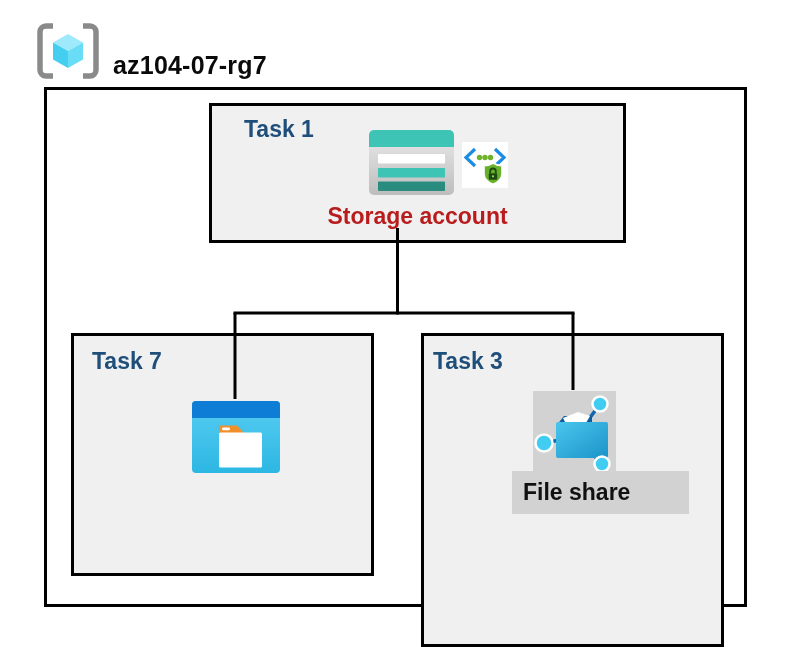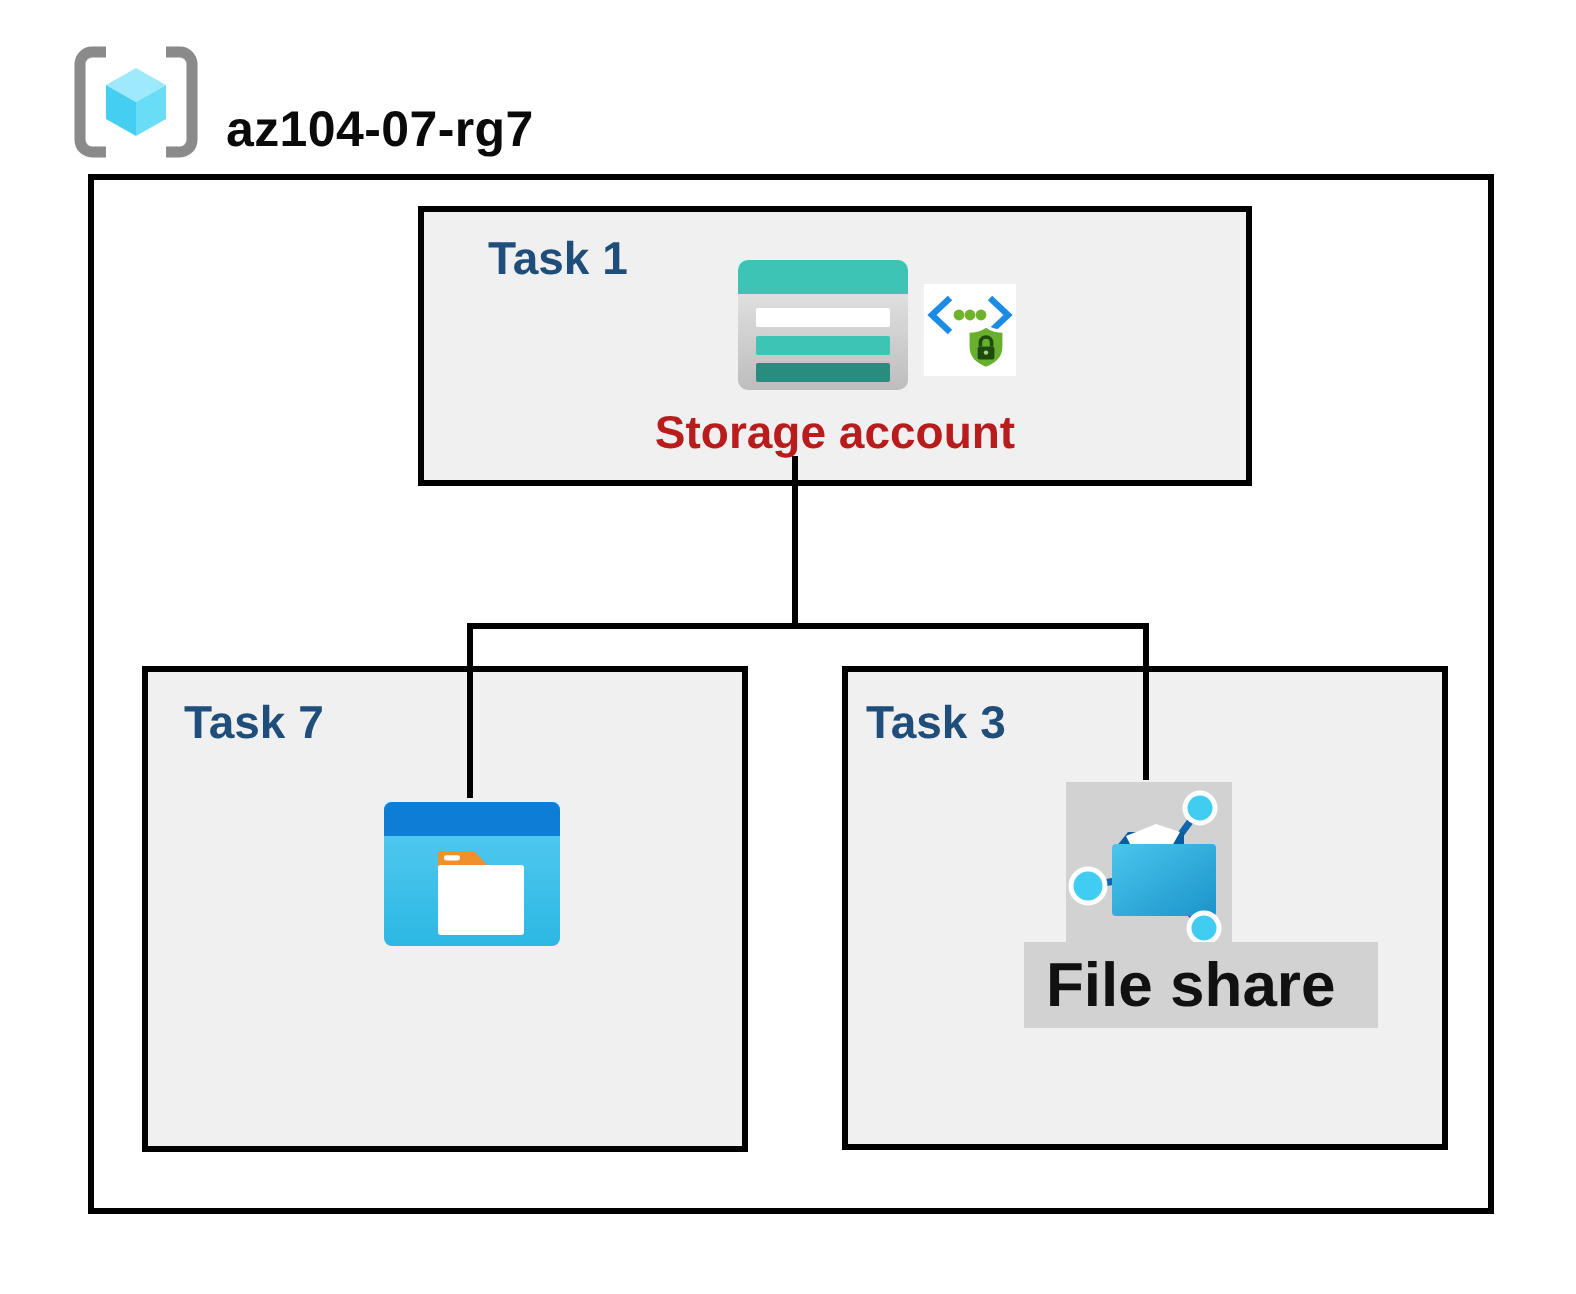--- a/index.html
+++ b/index.html
@@ -15,36 +15,36 @@
   .outer-frame{
     position:absolute;left:44px;top:87px;width:703px;height:520px;
     border:3px solid #000;box-sizing:border-box;background:#ffffff;
   }
   
   .task-box{
     position:absolute;background:#f0f0f0;border:3px solid #000;box-sizing:border-box;
   }
   #task1{left:209px;top:103px;width:417px;height:140px;padding-left:10px;}
   #task2{left:71px;top:333px;width:303px;height:243px;}
-  #task3{left:421px;top:333px;width:303px;height:242px;}
+  #task3{left:421px;top:333px;width:303px;height:314px;}
   .task-label{position:absolute;font-size:23px;font-weight:700;color:#1e4e79;white-space:nowrap;}
   #task1 .task-label{left:32px;top:10px;}
   #task2 .task-label{left:18px;top:12px;}
   #task3 .task-label{left:9px;top:12px;}
   .resource-label{position:absolute;font-size:23px;font-weight:700;color:#b91c1c;white-space:nowrap;}
   #storage-label{left:0;right:0;top:97px;text-align:center;}
   #blob-label{left:30px;right:0;top:152px;text-align:center;}
   
   #storage-icon{position:absolute;left:157px;top:24px;width:85px;height:65px;}
   #sas-icon{position:absolute;left:250px;top:36px;width:46px;height:46px;}
   #blob-icon{position:absolute;left:118px;top:65px;width:88px;height:72px;}
   #fs-icon-box{position:absolute;left:109px;top:55px;width:83px;height:80px;background:#d2d2d2;}
   #fs-icon{position:absolute;left:0;top:0;width:83px;height:80px;}
   #fs-strip{position:absolute;left:88px;top:135px;width:177px;height:43px;background:#d2d2d2;}
-  #fs-label{position:static;display:block;padding-left:11px;line-height:43px;font-size:31px;font-weight:700;color:#111;}
+  #fs-label{position:static;display:block;padding-left:11px;line-height:43px;font-size:23px;font-weight:700;color:#111;}
   
   .connectors{position:absolute;left:0;top:0;width:788px;height:647px;pointer-events:none;z-index:5;}
 </style>
 </head>
 <body>
 
 <div class="canvas">
 
   <header class="rg-header">
     <svg class="rg-icon" viewBox="0 0 64 58">

